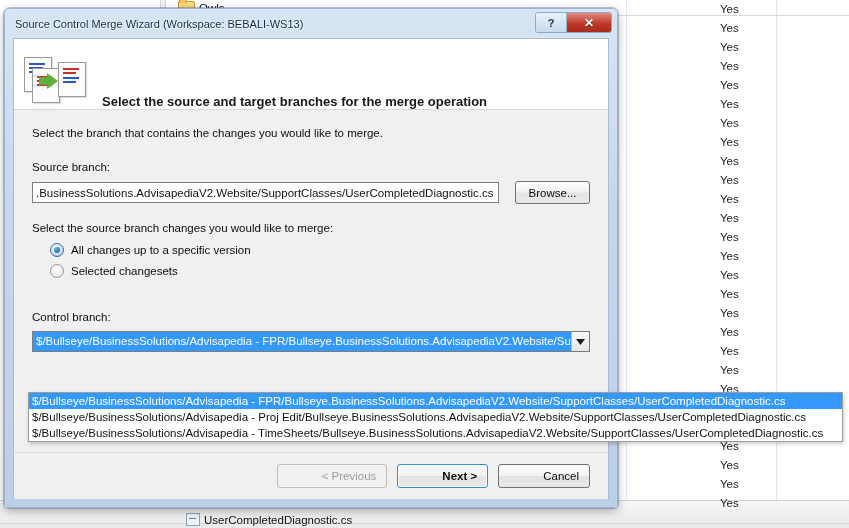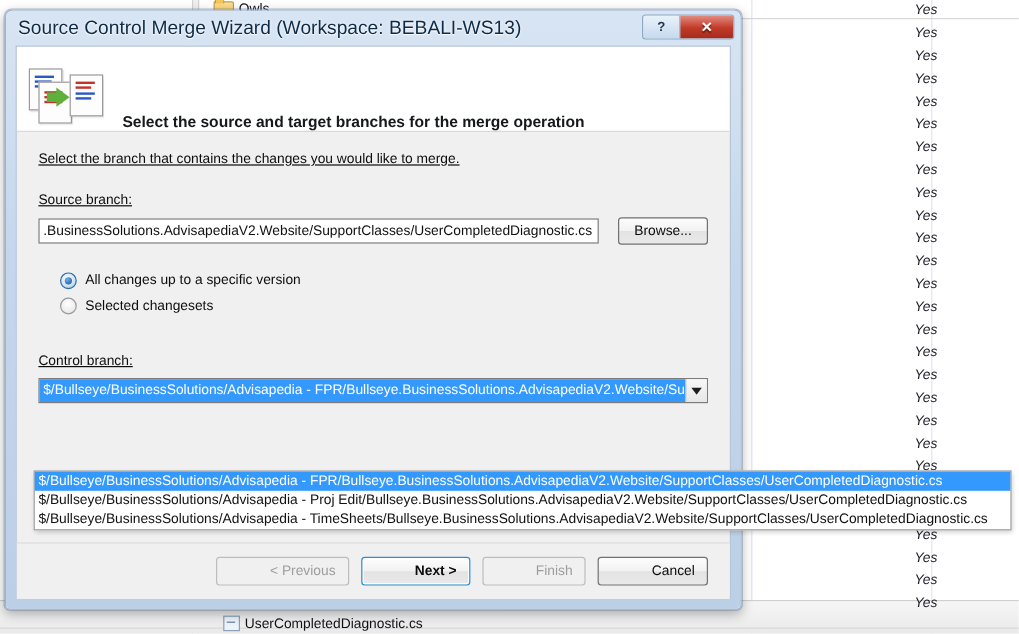--- a/index.html
+++ b/index.html
@@ -25,24 +25,23 @@
   .bg-vline {
     position: absolute;
     top: 0;
     bottom: 0;
     width: 1px;
     background: #dce6f2;
   }
 
   .bg-yes-col {
     position: absolute;
-    left: 762px;
+    left: 720px;
     top: 0px;
     width: 60px;
-    font-style: italic;
   }
   .bg-yes-cell {
     height: 19px;
     line-height: 19px;
     font-size: 11.5px;
     color: #1b1b25;
     font-family: "Liberation Sans", sans-serif;
   }
 
   .bg-tree-item {
@@ -132,21 +131,21 @@
     position: absolute;
     left: 0; top: 0;
     width: 100%;
     height: 29px;
     z-index: 3;
     display: flex;
     align-items: center;
   }
   .title-text {
     margin-left: 10px;
-    font-size: 16px;
+    font-size: 11px;
     color: #0d2b47;
     text-shadow: 0 1px 0 rgba(255,255,255,0.85), 0 0 3px rgba(255,255,255,0.9);
     white-space: nowrap;
   }
   .title-btns {
     position: absolute;
     right: 5px;
     top: 3px;
     display: flex;
     align-items: stretch;
@@ -240,21 +239,21 @@
 
   .dlg-content {
     position: relative;
     padding: 16px 18px 0 18px;
     font-size: 11.5px;
     color: #0d0d0d;
     height: calc(100% - 70px);
     box-sizing: border-box;
     background: #f0f0f0;
   }
-  .lbl { display: block; margin-bottom: 6px; line-height: 15px; text-decoration: underline; }
+  .lbl { display: block; margin-bottom: 6px; line-height: 15px; }
   .gap { height: 13px; }
 
   .row-input {
     display: flex;
     align-items: center;
     gap: 16px;
     margin-bottom: 4px;
     justify-content: space-between;
   }
   input.txt {
@@ -486,20 +485,21 @@
         <span class="lbl">Select the branch that contains the changes you would like to merge.</span>
         <div class="gap"></div>
         <span class="lbl">Source branch:</span>
 
         <div class="row-input">
           <input class="txt" type="text" value=".BusinessSolutions.AdvisapediaV2.Website/SupportClasses/UserCompletedDiagnostic.cs" style="">
           <button class="btn">Browse...</button>
         </div>
 
         <div class="gap"></div>
+        <span class="lbl">Select the source branch changes you would like to merge:</span>
 
         <div class="radio-row">
           <span class="radio on"></span>
           <span>All changes up to a specific version</span>
         </div>
         <div class="radio-row">
           <span class="radio"></span>
           <span>Selected changesets</span>
         </div>
 
@@ -514,21 +514,20 @@
               <svg width="9" height="6" viewBox="0 0 9 6">
                   <path d="M0 0 L9 0 L4.5 6 Z" fill="#1d1d1d"></path>
                 </svg>
             </div>
           </div>
         </div>
 
         <div class="footer">
           <button class="btn disabled">&lt; Previous</button>
           <button class="btn default">Next &gt;</button>
-          <button class="btn disabled">Finish</button>
           <button class="btn">Cancel</button>
         </div>
 
       </div>
     </div>
   </div>
 
   <div id="dropdown">
       <div class="dd-item sel">$/Bullseye/BusinessSolutions/Advisapedia - FPR/Bullseye.BusinessSolutions.AdvisapediaV2.Website/SupportClasses/UserCompletedDiagnostic.cs</div>
       <div class="dd-item">$/Bullseye/BusinessSolutions/Advisapedia - Proj Edit/Bullseye.BusinessSolutions.AdvisapediaV2.Website/SupportClasses/UserCompletedDiagnostic.cs</div>

